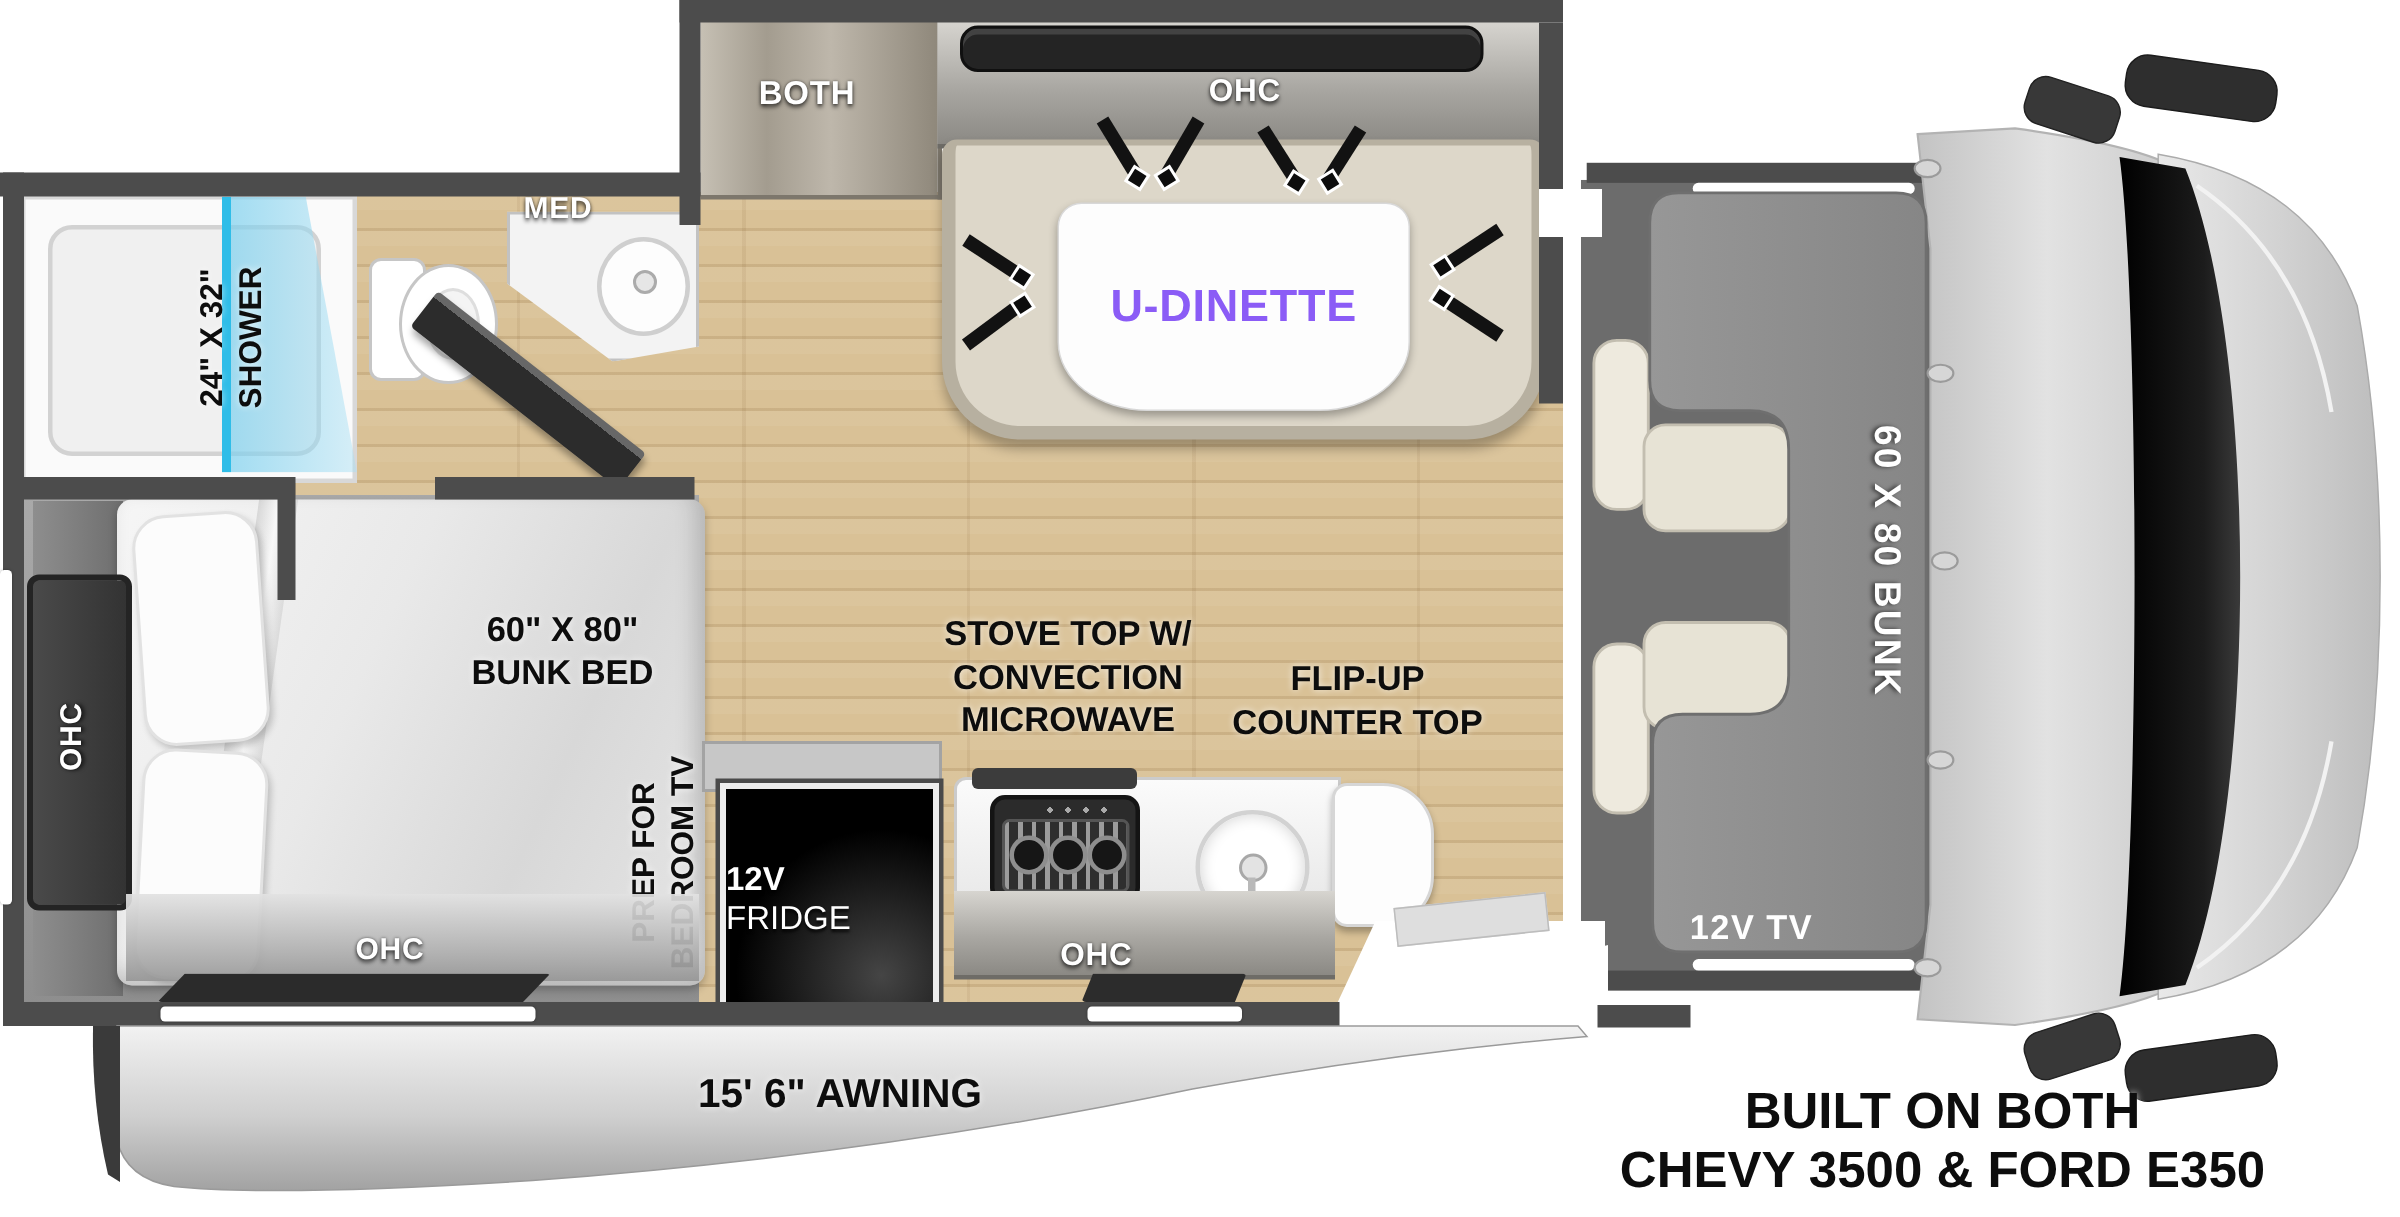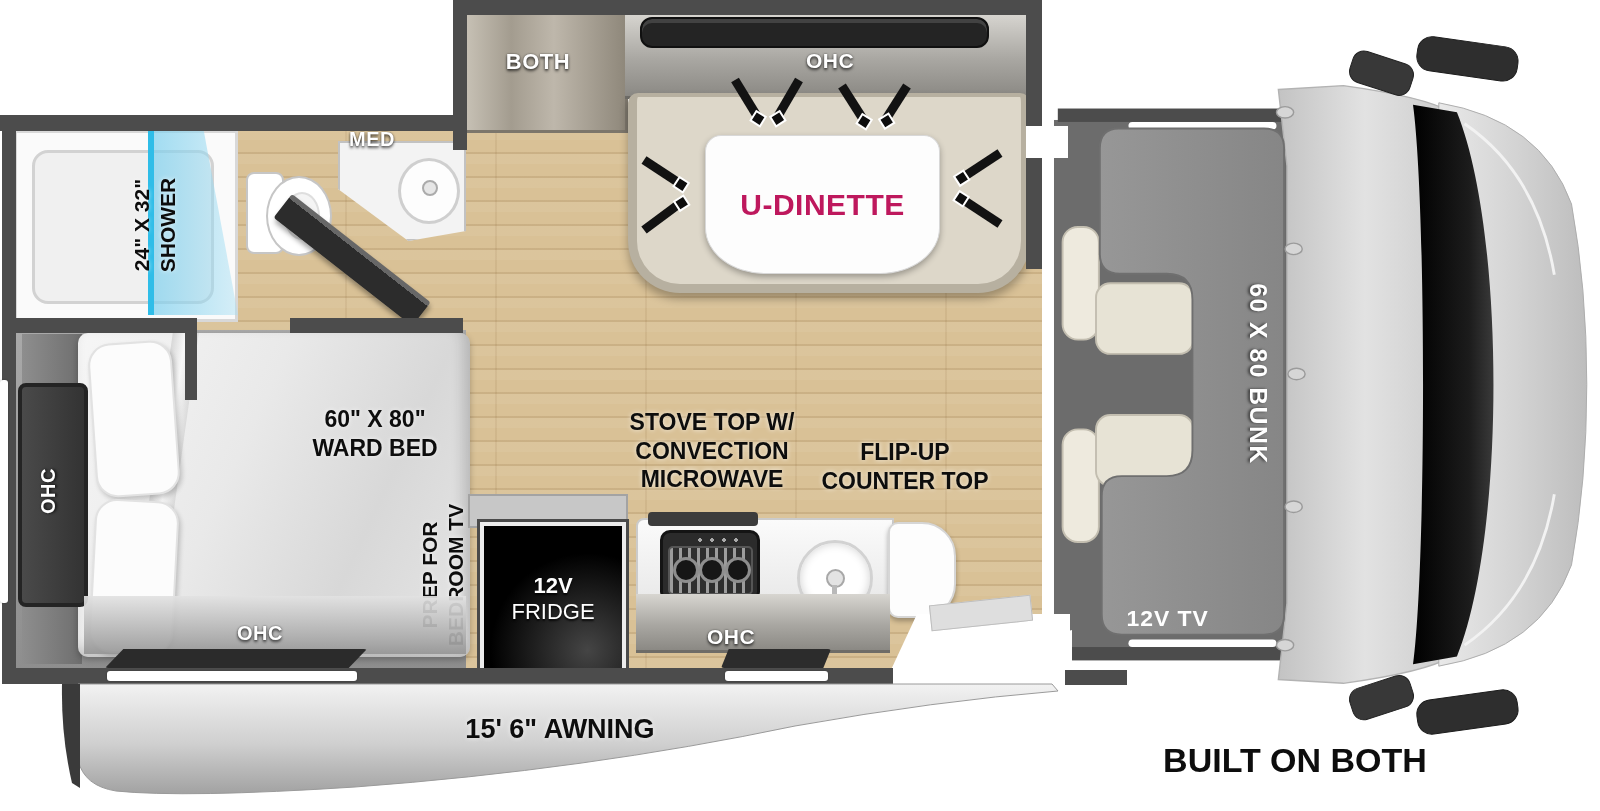--- a/index.html
+++ b/index.html
@@ -111,21 +111,21 @@
 
   <div class="abs ohc-band" style="left:625px;top:14px;width:401px;height:82px"></div>
   <div class="abs" style="left:640px;top:17px;width:345px;height:27px;background:#242424;border:2px solid #101010;border-radius:12px;box-shadow:inset 0 4px 0 rgba(255,255,255,.14)"></div>
   <div class="lblw" style="left:782px;top:48px;width:96px;height:26px;font-size:21px">OHC</div>
 
   <div class="abs" style="left:628px;top:93px;width:384px;height:187px;background:#ddd7c9;border:9px solid #b7b0a0;border-top-width:4px;
               border-radius:10px 10px 52px 52px;box-shadow:0 6px 8px rgba(0,0,0,.28)"></div>
   <div class="abs" style="left:705px;top:135px;width:233px;height:137px;background:#fdfdfd;border:1px solid #d8d8d8;
               border-radius:16px 16px 60px 60px / 16px 16px 46px 46px;box-shadow:0 3px 6px rgba(0,0,0,.3);
               display:flex;align-items:center;justify-content:center">
-    <span style="font-weight:bold;font-size:30px;color:#be185d;letter-spacing:.5px">U-DINETTE</span>
+    <span style="font-weight:bold;font-size:30px;color:#8b5cf6;letter-spacing:.5px">U-DINETTE</span>
   </div>
 
   <svg class="abs" style="left:600px;top:60px;width:440px;height:190px" viewBox="600 60 440 190">
     <g stroke="#121212" stroke-width="9">
       <line x1="735" y1="80" x2="757" y2="116"></line>
         <line x1="799" y1="80" x2="778" y2="116"></line>
       <line x1="842" y1="86" x2="863" y2="119"></line>
         <line x1="907" y1="86" x2="886" y2="119"></line>
       <line x1="644" y1="160" x2="679" y2="183"></line>
         <line x1="644" y1="230" x2="679" y2="204"></line>
@@ -170,37 +170,37 @@
   <div class="abs" style="left:22px;top:334px;width:60px;height:330px;background:linear-gradient(90deg,#8e8e8e,#6e6e6e)"></div>
   <div class="abs" style="left:78px;top:333px;width:392px;height:324px;border-radius:10px;
               background:linear-gradient(115deg,#f6f6f6 0%,#e9e9e9 40%,#d8d8d8 70%,#e6e6e6 100%);
               box-shadow:inset -6px -8px 14px rgba(0,0,0,.18),0 3px 6px rgba(0,0,0,.25)"></div>
   <div class="abs" style="left:150px;top:333px;width:26px;height:324px;background:linear-gradient(90deg,rgba(0,0,0,.10),rgba(255,255,255,.55),rgba(0,0,0,.08));transform:skewX(-8deg)"></div>
   <div class="abs" style="left:92px;top:342px;width:80px;height:150px;background:#fcfcfc;border:2px solid #e2e2e2;border-radius:22px;transform:rotate(-4deg);box-shadow:2px 3px 5px rgba(0,0,0,.2)"></div>
   <div class="abs" style="left:92px;top:500px;width:80px;height:150px;background:#fcfcfc;border:2px solid #e2e2e2;border-radius:22px;transform:rotate(3deg);box-shadow:2px 3px 5px rgba(0,0,0,.2)"></div>
 
   <div class="lblb" style="left:260px;top:404px;width:230px;height:60px;font-size:23px;line-height:1.25">
     <span>60" X 80"</span>
-    <span>WARD BED</span>
+    <span>BUNK BED</span>
   </div>
   <div class="lblb" style="left:338px;top:548px;width:210px;height:54px;font-size:21px;line-height:1.22;transform:rotate(-90deg)">
     <span>PREP FOR</span>
     <span>BEDROOM TV</span>
   </div>
 
   <div class="abs" style="left:18px;top:383px;width:62px;height:216px;background:linear-gradient(90deg,#4a4a4a,#333333);border:4px solid #242424;border-radius:8px"></div>
   <div class="lblw" style="left:8px;top:478px;width:80px;height:26px;font-size:20px;transform:rotate(-90deg)">OHC</div>
 
   <div class="abs" style="left:84px;top:596px;width:382px;height:58px;background:linear-gradient(180deg,rgba(226,226,226,.92),rgba(150,150,150,.92))"></div>
   <div class="lblw" style="left:212px;top:620px;width:96px;height:26px;font-size:20px">OHC</div>
   <div class="abs" style="left:105px;top:649px;width:262px;height:19px;background:#2b2b2b;border-radius:3px;clip-path:polygon(7% 0,100% 0,93% 100%,0 100%)"></div>
 
   <div class="abs" style="left:468px;top:494px;width:156px;height:30px;background:#c7c7c7;border:2px solid #a3a3a3"></div>
   <div class="abs" style="left:480px;top:522px;width:138px;height:146px;background:radial-gradient(circle at 75% 85%, #454545, #000 60%);
-              border:4px solid #ececec;box-shadow:0 0 0 3px #4a4a4a;display:flex;flex-direction:column;align-items:center;justify-content:center">
+              border:4px solid #ececec;box-shadow:0 0 0 3px #4a4a4a;display:flex;flex-direction:column;align-items:flex-start;justify-content:center">
     <span style="color:#fff;font-weight:bold;font-size:22px;text-shadow:0 2px 2px rgba(0,0,0,.8)">12V</span>
     <span style="color:#fff;font-weight:normal;font-size:22px;text-shadow:0 2px 2px rgba(0,0,0,.8)">FRIDGE</span>
   </div>
 
   <div class="abs" style="left:636px;top:518px;width:254px;height:80px;background:linear-gradient(180deg,#fbfbfb,#e9e9e9);
               border:2px solid #cbcbcb;border-radius:8px 0 0 8px"></div>
   <div class="abs" style="left:648px;top:512px;width:110px;height:14px;background:#3c3c3c;border-radius:4px"></div>
   <div class="abs" style="left:888px;top:522px;width:64px;height:92px;background:#fdfdfd;border:2px solid #d6d6d6;border-radius:10px 34px 34px 10px;box-shadow:0 3px 5px rgba(0,0,0,.3)"></div>
 
   <div class="abs" style="left:660px;top:530px;width:94px;height:66px;background:#2b2b2b;border:3px solid #141414;border-radius:10px">
@@ -264,15 +264,16 @@
     </defs>
     <path fill="url(#gaw)" stroke="#9a9a9a" stroke-width="1" d="M 78,684 L 1052,684 L 1058,691 Q 935,701 795,726 Q 585,770 355,787 Q 185,798 116,791 Q 84,786 78,760 Z"></path>
     <path fill="#3a3a3a" d="M 62,684 L 80,684 L 80,788 L 72,783 Q 61,736 62,684 Z"></path>
   </svg>
   <div class="lblb" style="left:432px;top:712px;width:256px;height:34px;font-size:27px">
     <span>15' 6" AWNING</span>
   </div>
 
   <div class="lblb" style="left:1105px;top:729px;width:380px;height:64px;font-size:34px;line-height:1.15">
     <span>BUILT ON BOTH</span>
+    <span>CHEVY 3500 &amp; FORD E350</span>
   </div>
 
 </div>
 
 </body></html>

